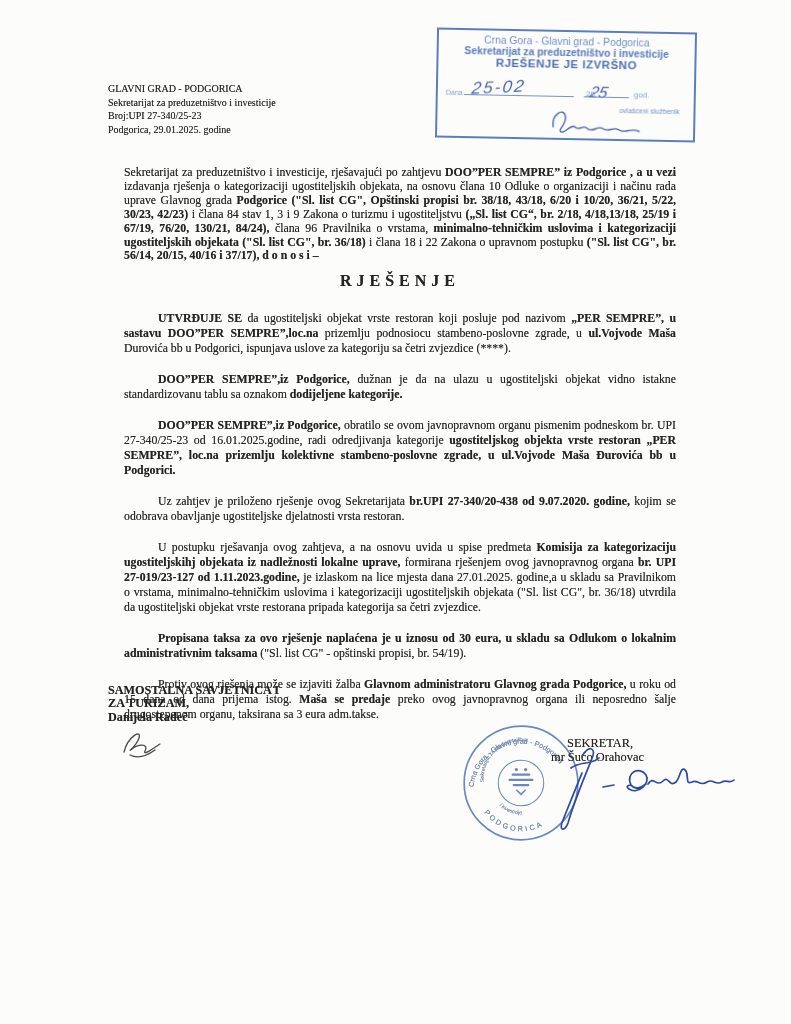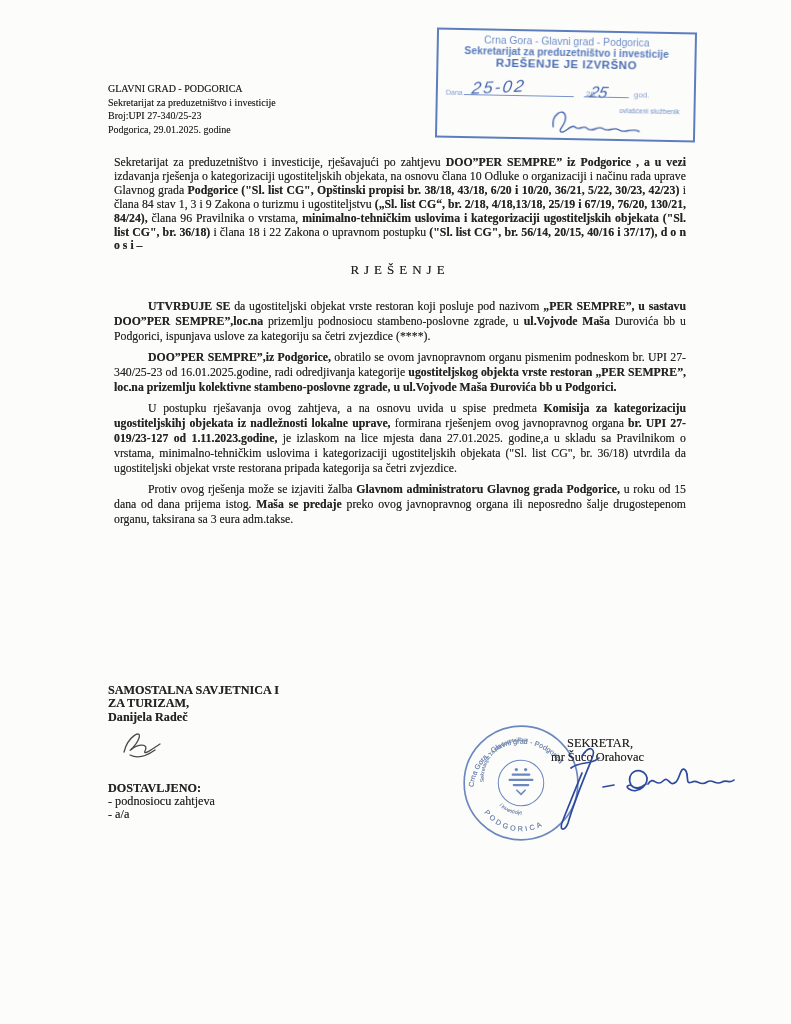--- a/index.html
+++ b/index.html
@@ -31,23 +31,23 @@
     font-style:italic;transform:skewX(-10deg) rotate(-4deg);letter-spacing:2px;}
   .es-printed20{position:absolute;left:148px;bottom:5px;font-size:8px;color:#7a95cd;}
   .es-hand2{position:absolute;left:152px;bottom:2px;font-size:16px;color:#3c5cab;
     font-style:italic;transform:skewX(-12deg);}
   .es-god{position:absolute;left:196px;bottom:5px;font-size:8px;color:#7a95cd;}
   .es-officerrow{position:relative;height:34px;}
   .es-officer{position:absolute;right:14px;top:3px;font-size:7px;color:#6486c6;}
   .es-offsig{position:absolute;left:110px;top:2px;}
   
   .body-text{position:absolute;left:108px;top:150px;width:584px;}
-  .body-text p{margin:6px;font-size:11.8px;line-height:15px;text-align:justify;text-indent:34px;}
+  .body-text p{margin:16px;font-size:11.8px;line-height:15px;text-align:justify;text-indent:34px;}
   p.intro{text-indent:0;line-height:13.9px;margin-bottom:9px;}
-  .doc-heading{margin:4px 0 21px;font-size:13px;font-weight:normal;text-align:center;letter-spacing:5px;}
+  .doc-heading{margin:4px 0 21px;font-size:16px;font-weight:bold;text-align:center;letter-spacing:5px;}
   .doc-heading.second{margin:8px 0 10px;}
   
   .sig-left{position:absolute;left:108px;top:684px;font-size:12.2px;line-height:13.4px;}
   .sig-left .bold{font-weight:bold;}
   .advisor-sig{margin:2px 0 0 10px;}
   .delivered{margin-top:20px;}
   
   .round-seal{position:absolute;left:459px;top:721px;filter:blur(.35px);opacity:.82;}
   .sig-right{position:absolute;left:551px;top:736px;font-size:12.4px;line-height:14px;font-weight:normal;}
   .sig-right .role{padding-left:16px;}
@@ -83,37 +83,35 @@
       <svg class="es-offsig" width="100" height="32" viewBox="0 0 100 32">
         <path d="M6,22 C4,10 16,2 18,11 C20,19 10,25 14,27 C18,29 24,18 28,22 C32,26 36,19 40,23 C46,28 50,19 56,23 C62,27 66,20 72,24 C78,28 84,21 92,25" fill="none" stroke="#3c5cab" stroke-width="1.4" stroke-linecap="round"></path>
       </svg>
     </div>
   </div>
 
   <div class="body-text">
     <p class="intro"><span>Sekretarijat za preduzetništvo i investicije, rješavajući po zahtjevu </span><span class="b">DOO”PER SEMPRE” iz Podgorice , a u vezi </span><span>izdavanja rješenja o kategorizaciji ugostiteljskih objekata, na osnovu člana 10 Odluke o organizaciji i načinu rada uprave Glavnog grada </span><span class="b">Podgorice ("Sl. list CG", Opštinski propisi br. 38/18, 43/18, 6/20 i 10/20, 36/21, 5/22, 30/23, 42/23) </span><span>i člana 84 stav 1, 3 i 9 Zakona o turizmu i ugostiteljstvu </span><span class="b">(„Sl. list CG“, br. 2/18, 4/18,13/18, 25/19 i 67/19, 76/20, 130/21, 84/24), </span><span>člana 96 Pravilnika o vrstama, </span><span class="b">minimalno-tehničkim uslovima i kategorizaciji ugostiteljskih objekata ("Sl. list CG", br. 36/18) </span><span>i člana 18 i 22 Zakona o upravnom postupku </span><span class="b">("Sl. list CG", br. 56/14, 20/15, 40/16 i 37/17), </span><span class="b">d o n o s i –</span></p>
     <div class="doc-heading">RJEŠENJE</div>
     <p><span class="b">UTVRĐUJE SE </span><span>da ugostiteljski objekat vrste restoran koji posluje pod nazivom </span><span class="b">„PER SEMPRE”, u sastavu DOO”PER SEMPRE”,loc.na </span><span>prizemlju podnosiocu stambeno-poslovne zgrade, u </span><span class="b">ul.Vojvode Maša </span><span>Durovića bb u Podgorici, ispunjava uslove za kategoriju sa četri zvjezdice (****).</span></p>
+    <p><span class="b">DOO”PER SEMPRE”,iz Podgorice, </span><span>dužnan je da na ulazu u ugostiteljski objekat vidno istakne standardizovanu tablu sa oznakom </span><span class="b">dodijeljene kategorije.</span></p>
     <p><span class="b">DOO”PER SEMPRE”,iz Podgorice, </span><span>obratilo se ovom javnopravnom organu pismenim podneskom br. UPI 27-340/25-23 od 16.01.2025.godine, radi odredjivanja kategorije </span><span class="b">ugostiteljskog objekta vrste restoran „PER SEMPRE”, loc.na prizemlju kolektivne stambeno-poslovne zgrade, u ul.Vojvode Maša Đurovića bb u Podgorici.</span></p>
+    <p><span>Uz zahtjev je priloženo rješenje ovog Sekretarijata </span><span class="b">br.UPI 27-340/20-438 od 9.07.2020. godine, </span><span>kojim se odobrava obavljanje ugostiteljske djelatnosti vrsta restoran.</span></p>
     <p><span>U postupku rješavanja ovog zahtjeva, a na osnovu uvida u spise predmeta </span><span class="b">Komisija za kategorizaciju ugostiteljskihj objekata iz nadležnosti lokalne uprave, </span><span>formirana rješenjem ovog javnopravnog organa </span><span class="b">br. UPI 27-019/23-127 od 1.11.2023.godine, </span><span>je izlaskom na lice mjesta dana 27.01.2025. godine,a u skladu sa Pravilnikom o vrstama, minimalno-tehničkim uslovima i kategorizaciji ugostiteljskih objekata ("Sl. list CG", br. 36/18) utvrdila da ugostiteljski objekat vrste restorana pripada kategorija sa četri zvjezdice.</span></p>
+    <p><span class="b">Propisana taksa za ovo rješenje naplaćena je u iznosu od 30 eura, u skladu sa Odlukom o lokalnim administrativnim taksama </span><span>("Sl. list CG" - opštinski propisi, br. 54/19).</span></p>
     <p><span>Protiv ovog rješenja može se izjaviti žalba </span><span class="b">Glavnom administratoru Glavnog grada Podgorice, </span><span>u roku od 15 dana od dana prijema istog. </span><span class="b">Maša se predaje </span><span>preko ovog javnopravnog organa ili neposredno šalje drugostepenom organu, taksirana sa 3 eura adm.takse.</span></p>
   </div>
 
   <div class="sig-left">
     <div class="bold">SAMOSTALNA SAVJETNICA I</div>
     <div class="bold">ZA TURIZAM,</div>
     <div class="bold">Danijela Radeč</div>
     <svg class="advisor-sig" width="66" height="32" viewBox="0 0 66 32">
       <path d="M6,26 C10,10 24,3 21,12 C18,21 8,27 14,23 C20,18 31,17 27,25 C25,30 34,23 42,18 M12,29 C20,33 30,29 37,24" fill="none" stroke="#4a4a4a" stroke-width="1.3" stroke-linecap="round"></path>
     </svg>
-    <div class="delivered">
-      <div class="bold">DOSTAVLJENO:</div>
-      <div>- podnosiocu zahtjeva</div>
-      <div>- a/a</div>
-    </div>
   </div>
 
   <svg class="round-seal" width="124" height="124" viewBox="0 0 120 120">
     <defs>
       <path id="arcTopOuter" d="M 14,68 A 46,46 0 1 1 106,68"></path>
       <path id="arcBotOuter" d="M 17,72 A 44,44 0 0 0 103,72"></path>
       <path id="arcTopInner" d="M 25,64 A 36,36 0 1 1 95,64"></path>
       <path id="arcBotInner" d="M 31,68 A 30,30 0 0 0 89,68"></path>
     </defs>
     <circle cx="60" cy="60" r="55" fill="none" stroke="#4b6fb3" stroke-width="1.6"></circle>

